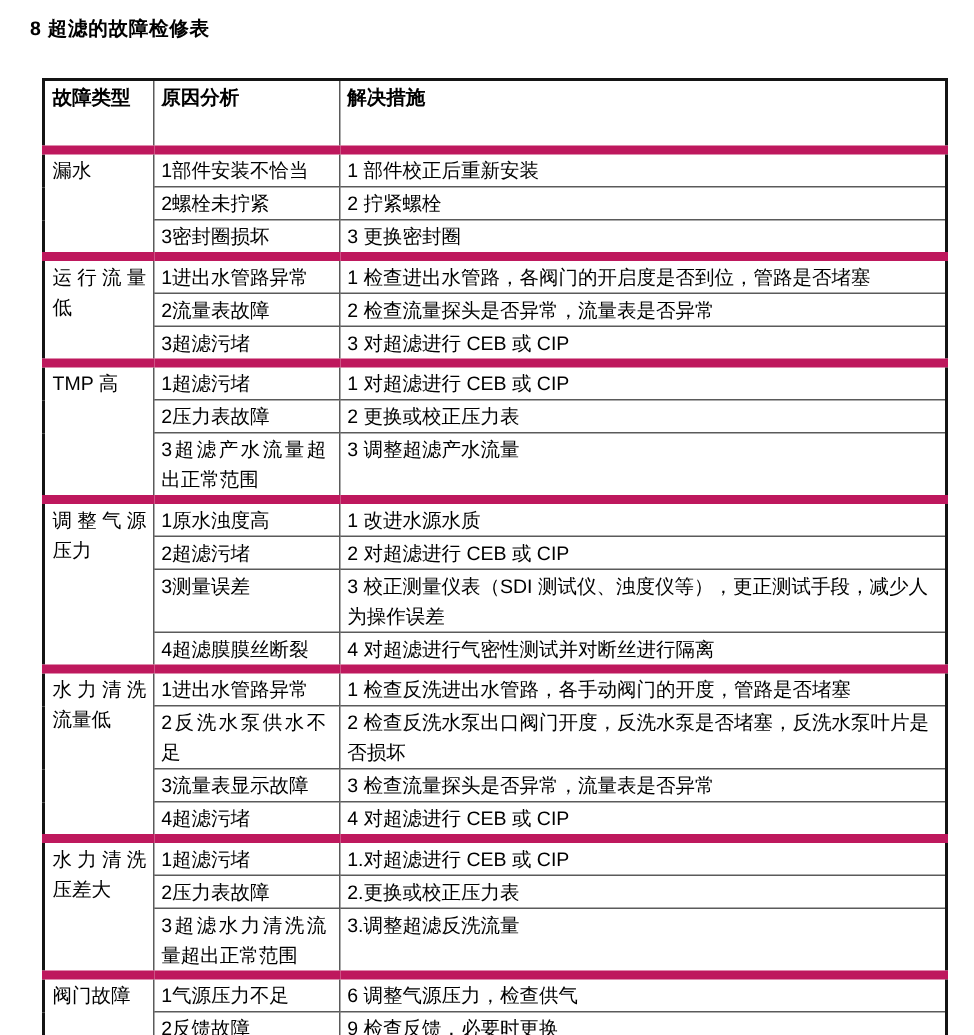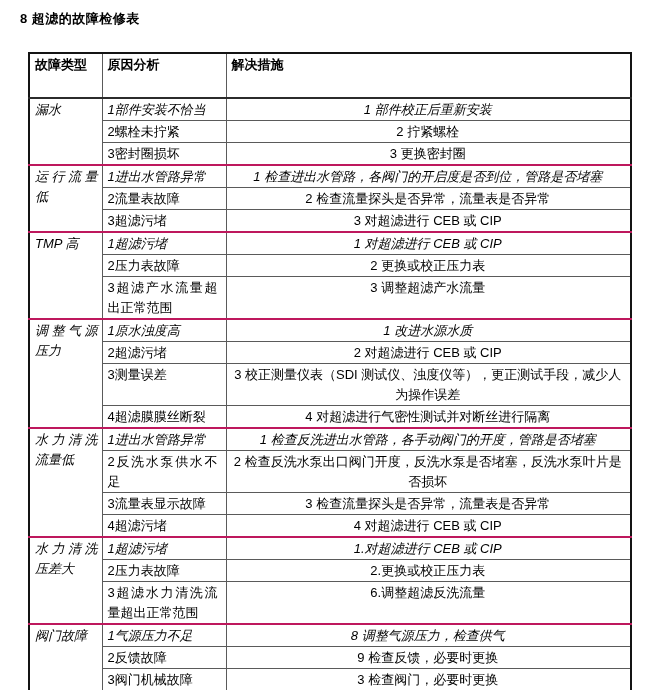--- a/index.html
+++ b/index.html
@@ -41,24 +41,24 @@
   }
   th {
     text-align: left;
     font-weight: bold;
     height: 42px;
     border-bottom: 2px solid #2b2b2b;
     background: #ffffff;
   }
   tr.single { height: 22px; }
   tr.tall   { height: 33px; }
-  tr.gs td  { border-top: 2px solid #be185d; font-style: italic; }
+  tr.gs td  { border-top: 6px solid #be185d; }
   td.type-cell  { text-align: justify; padding-right: 4px; }
   td.cause-cell { text-align: justify; padding-right: 8px; }
-  td.sol-cell   { text-align: center; }
+  td.sol-cell   { text-align: left; }
 </style>
 </head>
 <body>
 
 <div class="doc-title">8 超滤的故障检修表</div>
 
 <table class="fault-table">
   <colgroup>
       <col class="c1">
       <col class="c2">
@@ -154,27 +154,27 @@
     <td class="type-cell" rowspan="3">水力清洗压差大</td>
     <td class="cause-cell">1超滤污堵</td>
     <td class="sol-cell">1.对超滤进行 CEB 或 CIP</td>
   </tr>
   <tr class="single">
     <td class="cause-cell">2压力表故障</td>
     <td class="sol-cell">2.更换或校正压力表</td>
   </tr>
   <tr class="tall">
     <td class="cause-cell">3超滤水力清洗流量超出正常范围</td>
-    <td class="sol-cell">6.调整超滤反洗流量</td>
+    <td class="sol-cell">3.调整超滤反洗流量</td>
   </tr>
 
   <tr class="single gs">
     <td class="type-cell" rowspan="3">阀门故障</td>
     <td class="cause-cell">1气源压力不足</td>
-    <td class="sol-cell">8 调整气源压力，检查供气</td>
+    <td class="sol-cell">6 调整气源压力，检查供气</td>
   </tr>
   <tr class="single">
     <td class="cause-cell">2反馈故障</td>
     <td class="sol-cell">9 检查反馈，必要时更换</td>
   </tr>
   <tr class="single">
     <td class="cause-cell">3阀门机械故障</td>
     <td class="sol-cell">3 检查阀门，必要时更换</td>
   </tr>
 </tbody>

